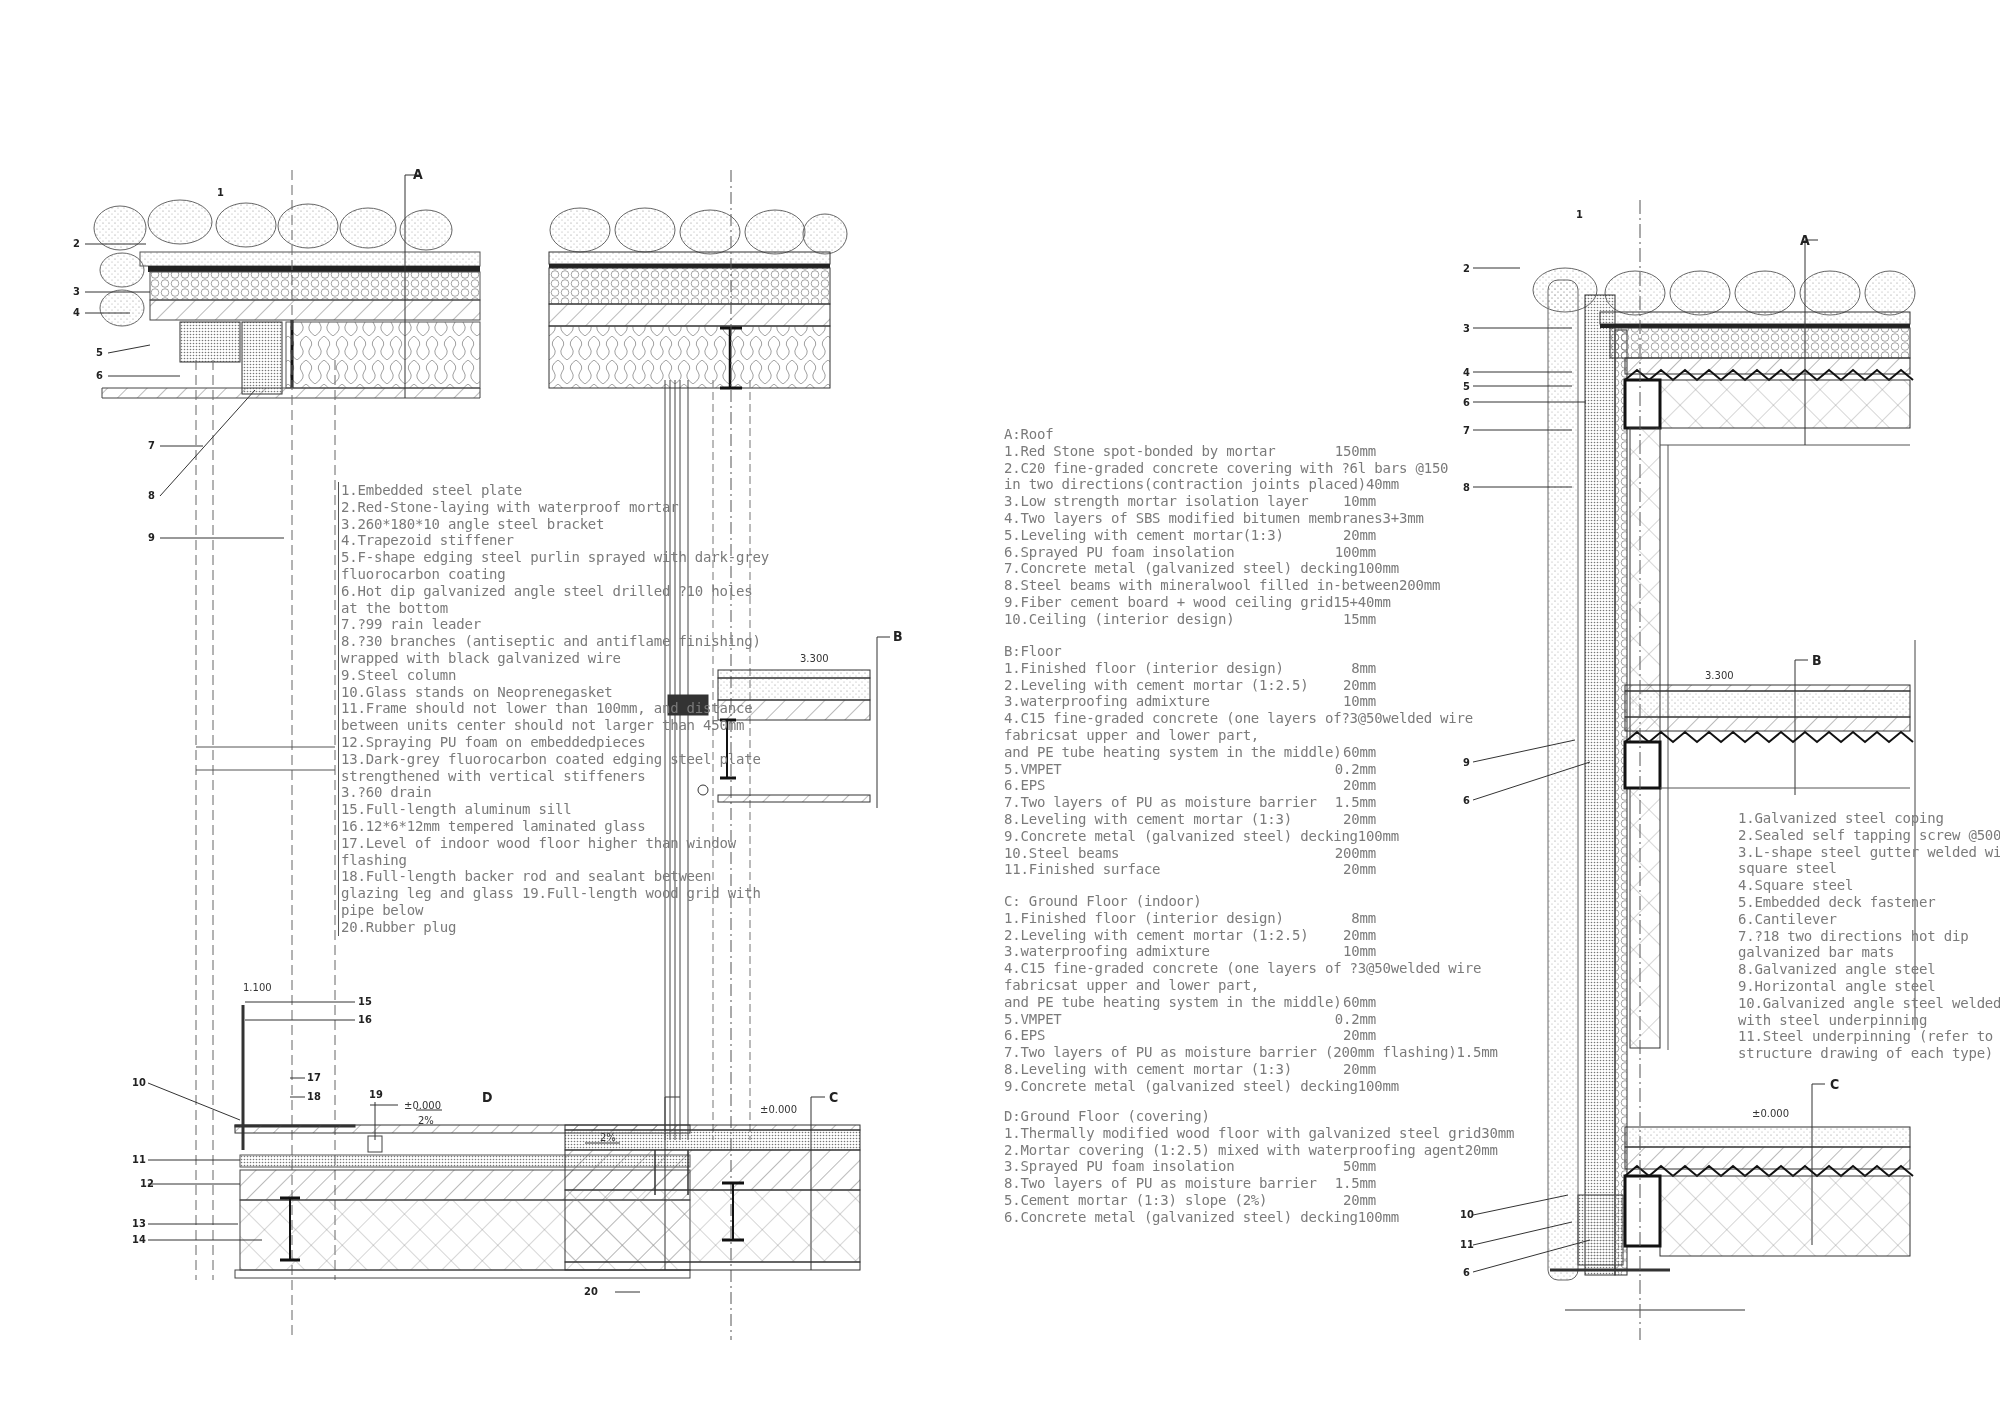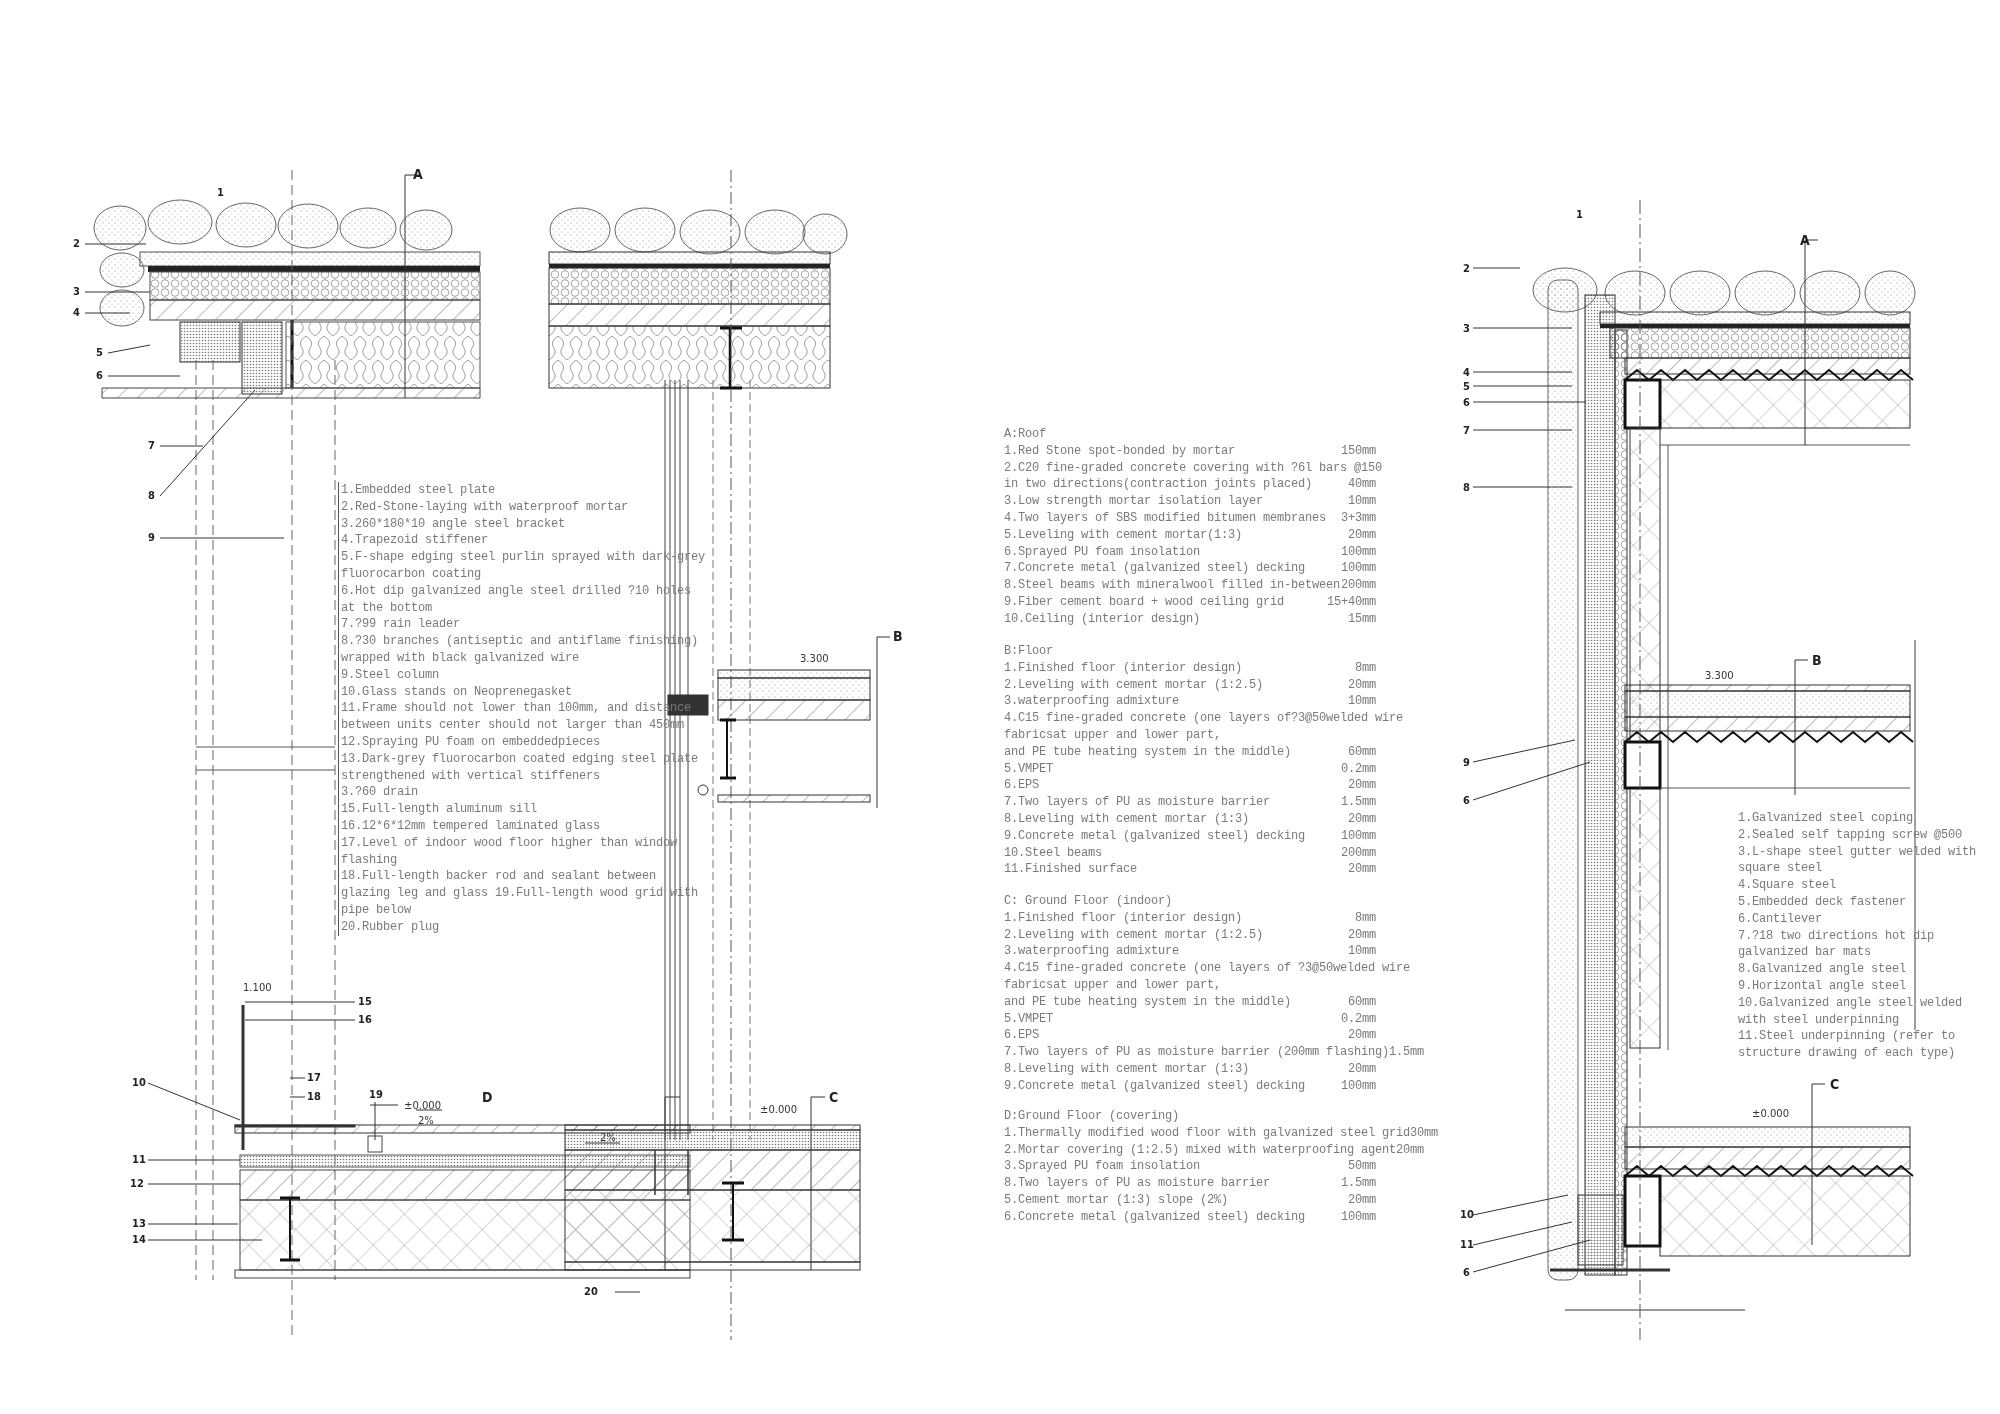--- a/index.html
+++ b/index.html
@@ -1,18 +1,18 @@
 <!DOCTYPE html>
 <html><head>
 <meta charset="utf-8">
 <style>
   html,body{margin:0;padding:0;background:#fff;}
   body{width:2000px;height:1414px;position:relative;overflow:hidden;font-family:"DejaVu Sans Mono","Liberation Mono",monospace;color:#777;}
   svg{position:absolute;left:0;top:0;}
-  .notes{position:absolute;font-size:12px;line-height:16.8px;color:#7a7a7a;white-space:nowrap;letter-spacing:-0.2px;font-family:Liberation Mono, monospace;}
+  .notes{position:absolute;font-size:14px;line-height:16.8px;color:#7a7a7a;white-space:nowrap;letter-spacing:-0.2px;}
   .notes .row{display:flex;justify-content:space-between;}
   .notes .row span.v{text-align:left;}
   .notes .hd{margin-top:0;}
   .lbl{position:absolute;font-family:"DejaVu Sans Condensed","DejaVu Sans",sans-serif;font-size:11px;font-weight:bold;color:#222;}
   .big{font-size:14px;}
   .elev{position:absolute;font-size:10px;color:#333;font-family:"DejaVu Sans",sans-serif;text-align:center;}
 </style>
 </head>
 <body>
 
@@ -242,21 +242,21 @@
 <div class="lbl" style="left:73px;top:237px">2</div>
 <div class="lbl" style="left:73px;top:285px">3</div>
 <div class="lbl" style="left:73px;top:306px">4</div>
 <div class="lbl" style="left:96px;top:346px">5</div>
 <div class="lbl" style="left:96px;top:369px">6</div>
 <div class="lbl" style="left:148px;top:439px">7</div>
 <div class="lbl" style="left:148px;top:489px">8</div>
 <div class="lbl" style="left:148px;top:531px">9</div>
 <div class="lbl" style="left:132px;top:1076px">10</div>
 <div class="lbl" style="left:132px;top:1153px">11</div>
-<div class="lbl" style="left:130px;top:1177px">12</div>
+<div class="lbl" style="left:140px;top:1177px">12</div>
 <div class="lbl" style="left:132px;top:1217px">13</div>
 <div class="lbl" style="left:132px;top:1233px">14</div>
 <div class="lbl" style="left:358px;top:995px">15</div>
 <div class="lbl" style="left:358px;top:1013px">16</div>
 <div class="lbl" style="left:307px;top:1071px">17</div>
 <div class="lbl" style="left:307px;top:1090px">18</div>
 <div class="lbl" style="left:369px;top:1088px">19</div>
 <div class="lbl" style="left:584px;top:1285px">20</div>
 
 <div class="lbl big" style="left:413px;top:166px">A</div>

